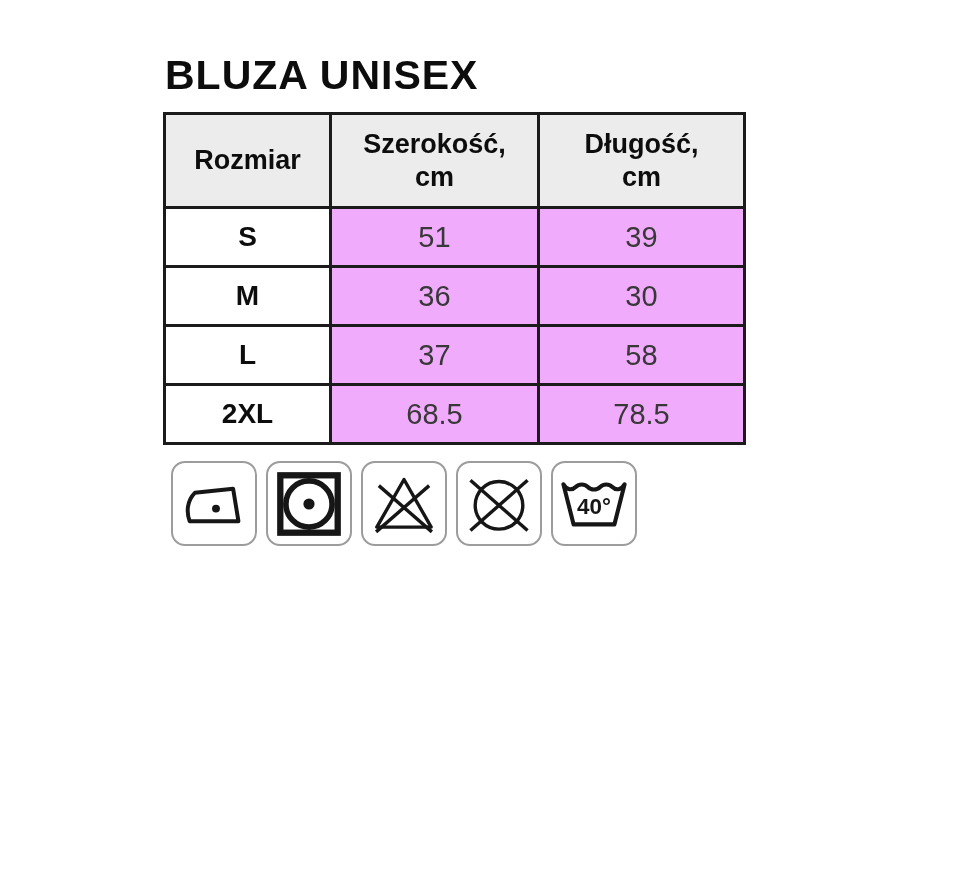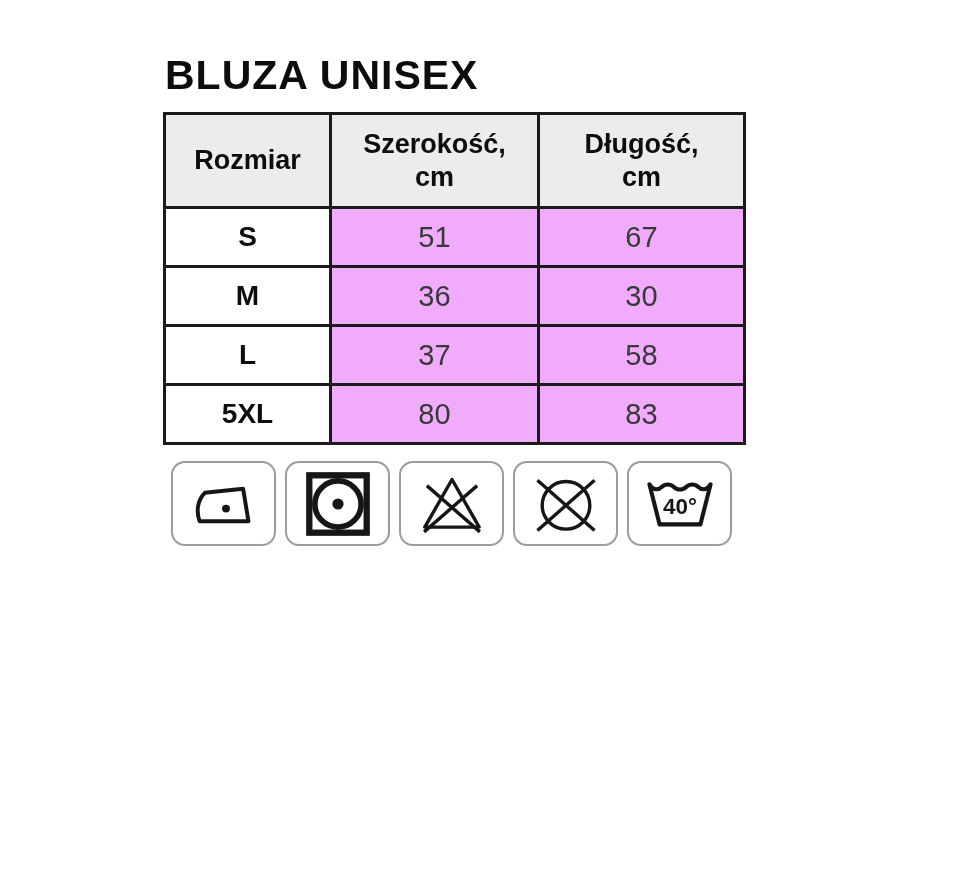--- a/index.html
+++ b/index.html
@@ -59,21 +59,21 @@
     font-size: 29px;
     font-weight: 400;
     color: #383838;
   }
   .care-row {
     margin: 16px 0 0 8px;
     display: flex;
     gap: 9px;
   }
   .care-box {
-    width: 105px;
+    width: 86px;
     height: 85px;
     box-sizing: border-box;
     border: 2px solid #9c9c9c;
     border-radius: 14px;
     background: #ffffff;
     display: flex;
     align-items: center;
     justify-content: center;
   }
   .care-box svg {
@@ -118,44 +118,44 @@
         <th>
           <div>Długość,</div>
           <div>cm</div>
         </th>
       </tr>
     </thead>
     <tbody id="size-rows">
     <tr>
       <th class="size-cell">S</th>
       <td>51</td>
-      <td>67</td>
+      <td>39</td>
     </tr>
 
     <tr>
       <th class="size-cell">M</th>
       <td>36</td>
       <td>30</td>
     </tr>
 
     <tr>
       <th class="size-cell">L</th>
       <td>37</td>
       <td>58</td>
     </tr>
 
 
+    <tr>
+      <th class="size-cell">2XL</th>
+      <td>68.5</td>
+      <td>78.5</td>
+    </tr>
 
 
 
-    <tr>
-      <th class="size-cell">5XL</th>
-      <td>80</td>
-      <td>83</td>
-    </tr>
   </tbody>
   </table>
 
   <div class="care-row">
 
     <div class="care-box">
       <svg width="66" height="66" viewBox="0 0 100 100">
         <path class="glyph" stroke-width="6" stroke-linejoin="round" d="M13 76 L87 76 L79 27 L21 33 C 9 45 8 62 13 76 Z"></path>
         <circle class="glyph-fill" cx="53" cy="57" r="6"></circle>
       </svg>

